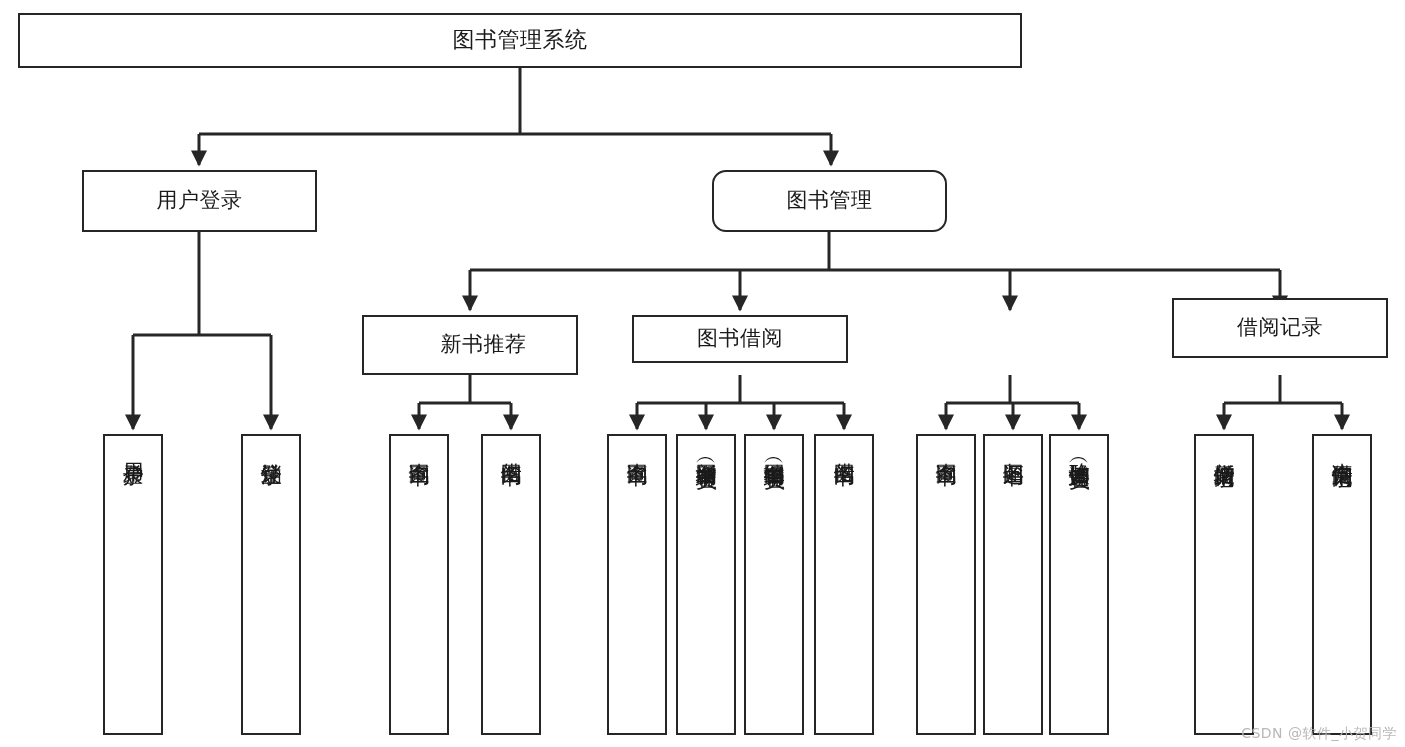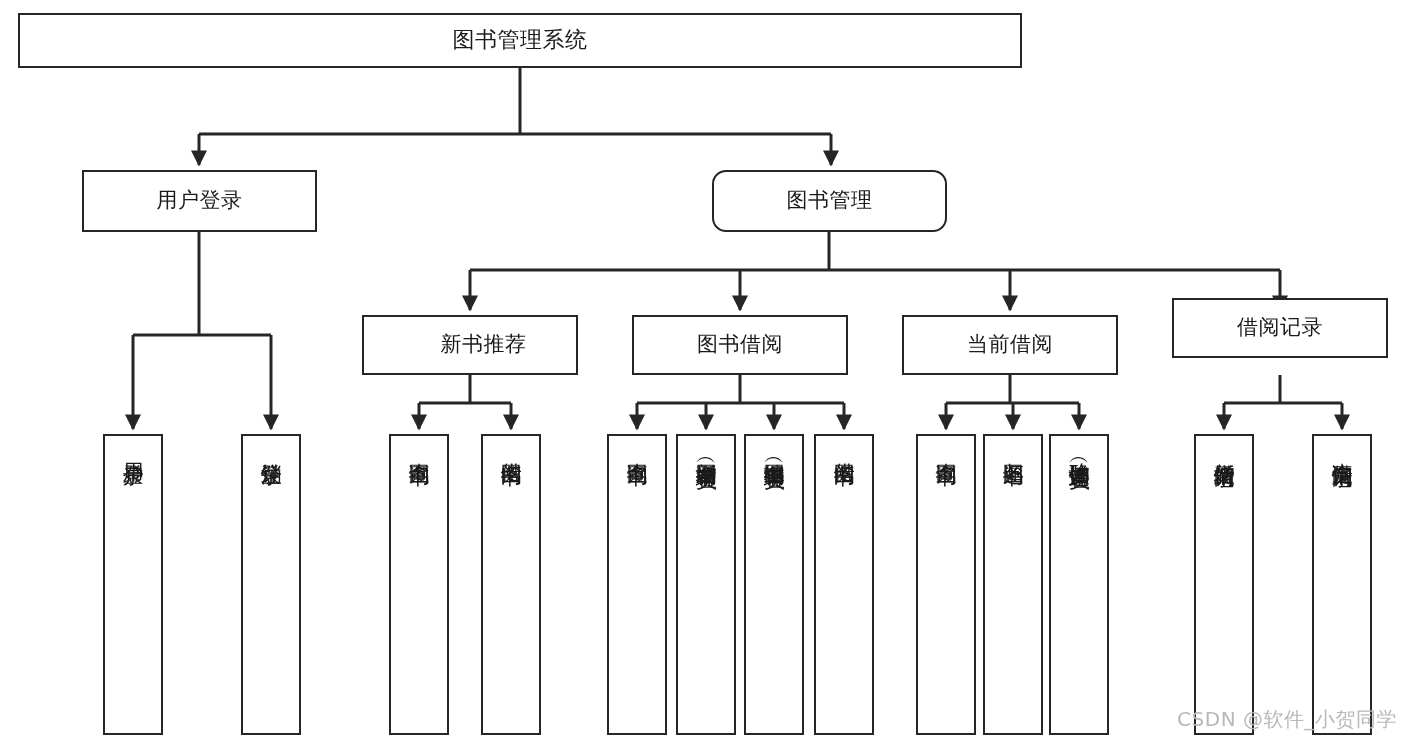--- a/index.html
+++ b/index.html
@@ -61,22 +61,22 @@
     writing-mode: vertical-rl;
     text-orientation: upright;
     font-size: 21px;
     line-height: 1.16;
     letter-spacing: 1px;
     white-space: nowrap;
   }
   #watermark {
     position: absolute;
     right: 8px;
-    bottom: 14px;
-    font-size: 20px;
+    bottom: 4px;
+    font-size: 14px;
     color: #b8b8b8;
     z-index: 6;
     white-space: nowrap;
     letter-spacing: 0.5px;
     text-align: right;
   }
 </style>
 </head>
 <body>
 
@@ -139,25 +139,22 @@
   <div class="node horiz" style="left:82px; top:170px; width:235px; height:62px;">
     <span class="label">用户登录</span>
   </div>
   <div class="node horiz" style="left:712px; top:170px; width:235px; height:62px;border-radius:14px;">
     <span class="label">图书管理</span>
   </div>
 
   <div class="node horiz" style="left:362px; top:315px; width:216px; height:60px;padding-left:27px;">
     <span class="label">新书推荐</span>
   </div>
-  <div class="node horiz" style="left:632px; top:315px; width:216px; height:60px;">
+  <div class="node horiz" style="left:632px; top:315px; width:216px; height:48px;">
     <span class="label">图书借阅</span>
-  </div>
-  <div class="node horiz" style="left:902px; top:315px; width:216px; height:60px;">
-    <span class="label">当前借阅</span>
   </div>
   <div class="node horiz" style="left:1172px; top:298px; width:216px; height:60px;">
     <span class="label">借阅记录</span>
   </div>
 
   <div class="node vert" style="left:103px; top:434px; width:60px; height:301px;">
     <span class="label">用户登录</span>
   </div>
   <div class="node vert" style="left:241px; top:434px; width:60px; height:301px;">
     <span class="label">注销登录</span>

